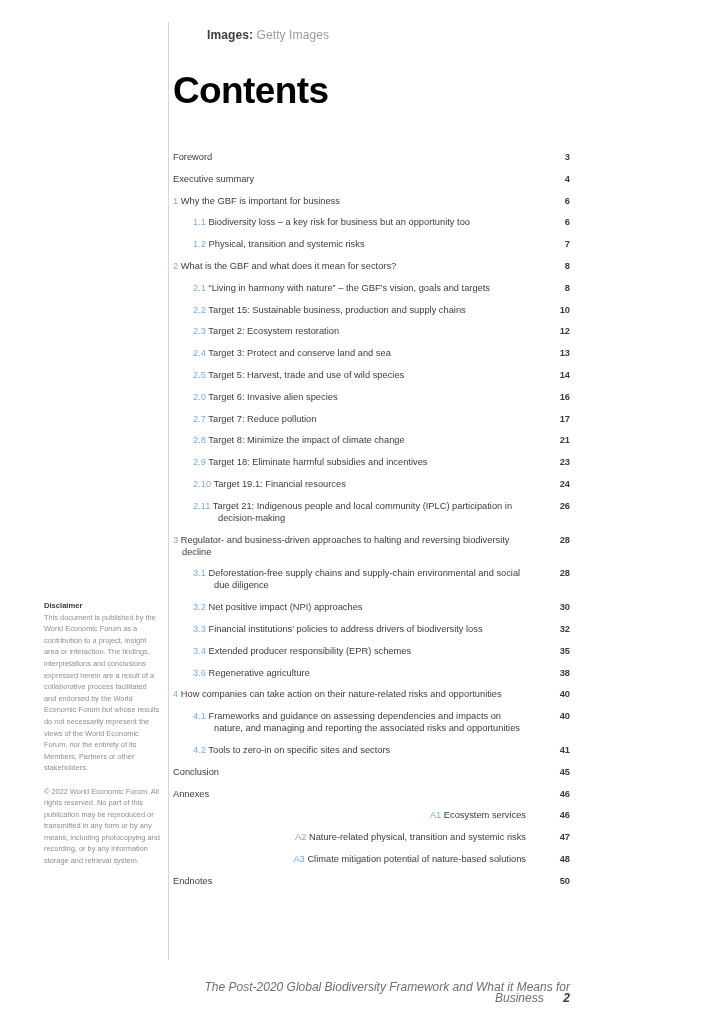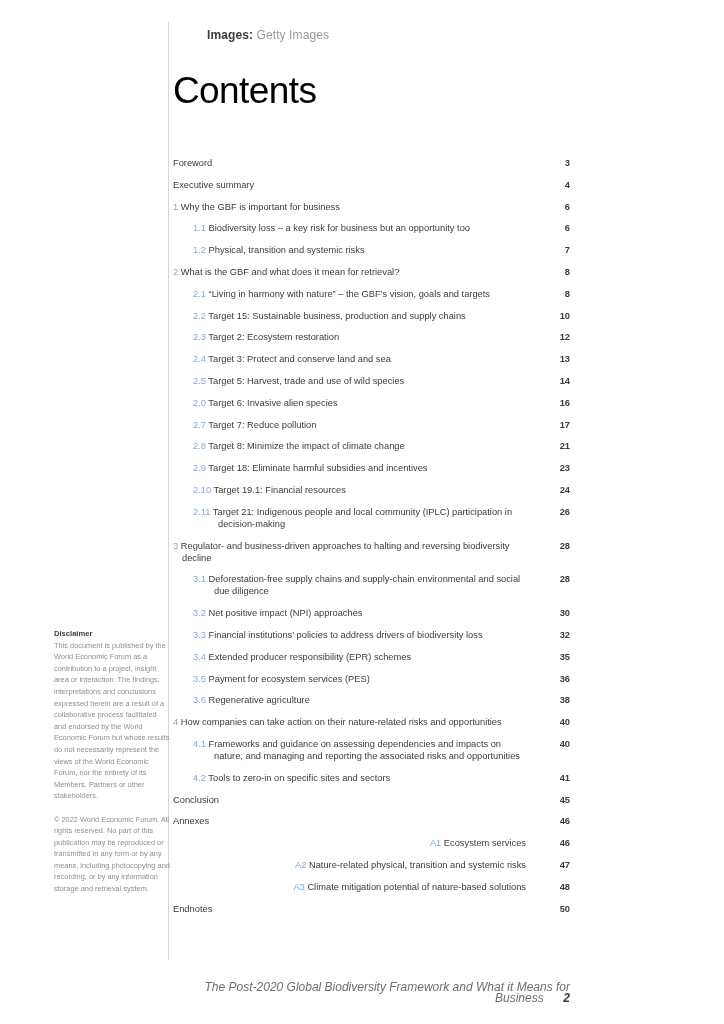--- a/index.html
+++ b/index.html
@@ -51,31 +51,31 @@
     color: #9a9a9a;
     font-weight: normal;
   }
 
   
   .contents-title {
     position: absolute;
     left: 173px;
     top: 68px;
     font-size: 37px;
-    font-weight: normal;
+    font-weight: bold;
     letter-spacing: -0.6px;
     color: #000000;
     line-height: 45px;
   }
 
   
   .toc {
     position: absolute;
     left: 173px;
-    top: 157px;
+    top: 151px;
     width: 397px;
   }
 
   .toc-entry {
     position: relative;
     display: block;
     font-size: 9.3px;
     line-height: 12px;
     margin-bottom: 9.8px;
     min-height: 12px;
@@ -129,26 +129,25 @@
   .lvlA .entry-body {
     padding-left: 17px;
     text-indent: -17px;
     text-align: right;
   }
 
   
   .disclaimer {
     position: absolute;
     left: 44px;
-    top: 628px;
+    top: 600px;
     width: 116px;
     font-size: 7.4px;
     line-height: 11.6px;
     color: #8e8e8e;
-    margin-left: 10px;
   }
   .disclaimer .disclaimer-heading {
     display: block;
     font-weight: bold;
     color: #3c3c3c;
     font-size: 7.6px;
     margin-bottom: 0px;
   }
   .disclaimer p {
     margin: 0;
@@ -210,21 +209,21 @@
       </div>
       <div class="toc-entry lvl2">
         <span class="entry-body"><span class="num">1.1</span> <span class="txt">Biodiversity loss – a key risk for business but an opportunity too</span></span>
         <span class="pg">6</span>
       </div>
       <div class="toc-entry lvl2">
         <span class="entry-body"><span class="num">1.2</span> <span class="txt">Physical, transition and systemic risks</span></span>
         <span class="pg">7</span>
       </div>
       <div class="toc-entry lvl1">
-        <span class="entry-body"><span class="num">2</span> <span class="txt">What is the GBF and what does it mean for retrieval?</span></span>
+        <span class="entry-body"><span class="num">2</span> <span class="txt">What is the GBF and what does it mean for sectors?</span></span>
         <span class="pg">8</span>
       </div>
       <div class="toc-entry lvl2">
         <span class="entry-body"><span class="num">2.1</span> <span class="txt">“Living in harmony with nature” – the GBF’s vision, goals and targets</span></span>
         <span class="pg">8</span>
       </div>
       <div class="toc-entry lvl2">
         <span class="entry-body"><span class="num">2.2</span> <span class="txt">Target 15: Sustainable business, production and supply chains</span></span>
         <span class="pg">10</span>
       </div>
@@ -276,24 +275,20 @@
         <span class="entry-body"><span class="num">3.2</span> <span class="txt">Net positive impact (NPI) approaches</span></span>
         <span class="pg">30</span>
       </div>
       <div class="toc-entry lvl2">
         <span class="entry-body"><span class="num">3.3</span> <span class="txt">Financial institutions’ policies to address drivers of biodiversity loss</span></span>
         <span class="pg">32</span>
       </div>
       <div class="toc-entry lvl2">
         <span class="entry-body"><span class="num">3.4</span> <span class="txt">Extended producer responsibility (EPR) schemes</span></span>
         <span class="pg">35</span>
-      </div>
-      <div class="toc-entry lvl2">
-        <span class="entry-body"><span class="num">3.5</span> <span class="txt">Payment for ecosystem services (PES)</span></span>
-        <span class="pg">36</span>
       </div>
       <div class="toc-entry lvl2">
         <span class="entry-body"><span class="num">3.6</span> <span class="txt">Regenerative agriculture</span></span>
         <span class="pg">38</span>
       </div>
       <div class="toc-entry lvl1">
         <span class="entry-body"><span class="num">4</span> <span class="txt">How companies can take action on their nature-related risks and opportunities</span></span>
         <span class="pg">40</span>
       </div>
       <div class="toc-entry lvl2">

